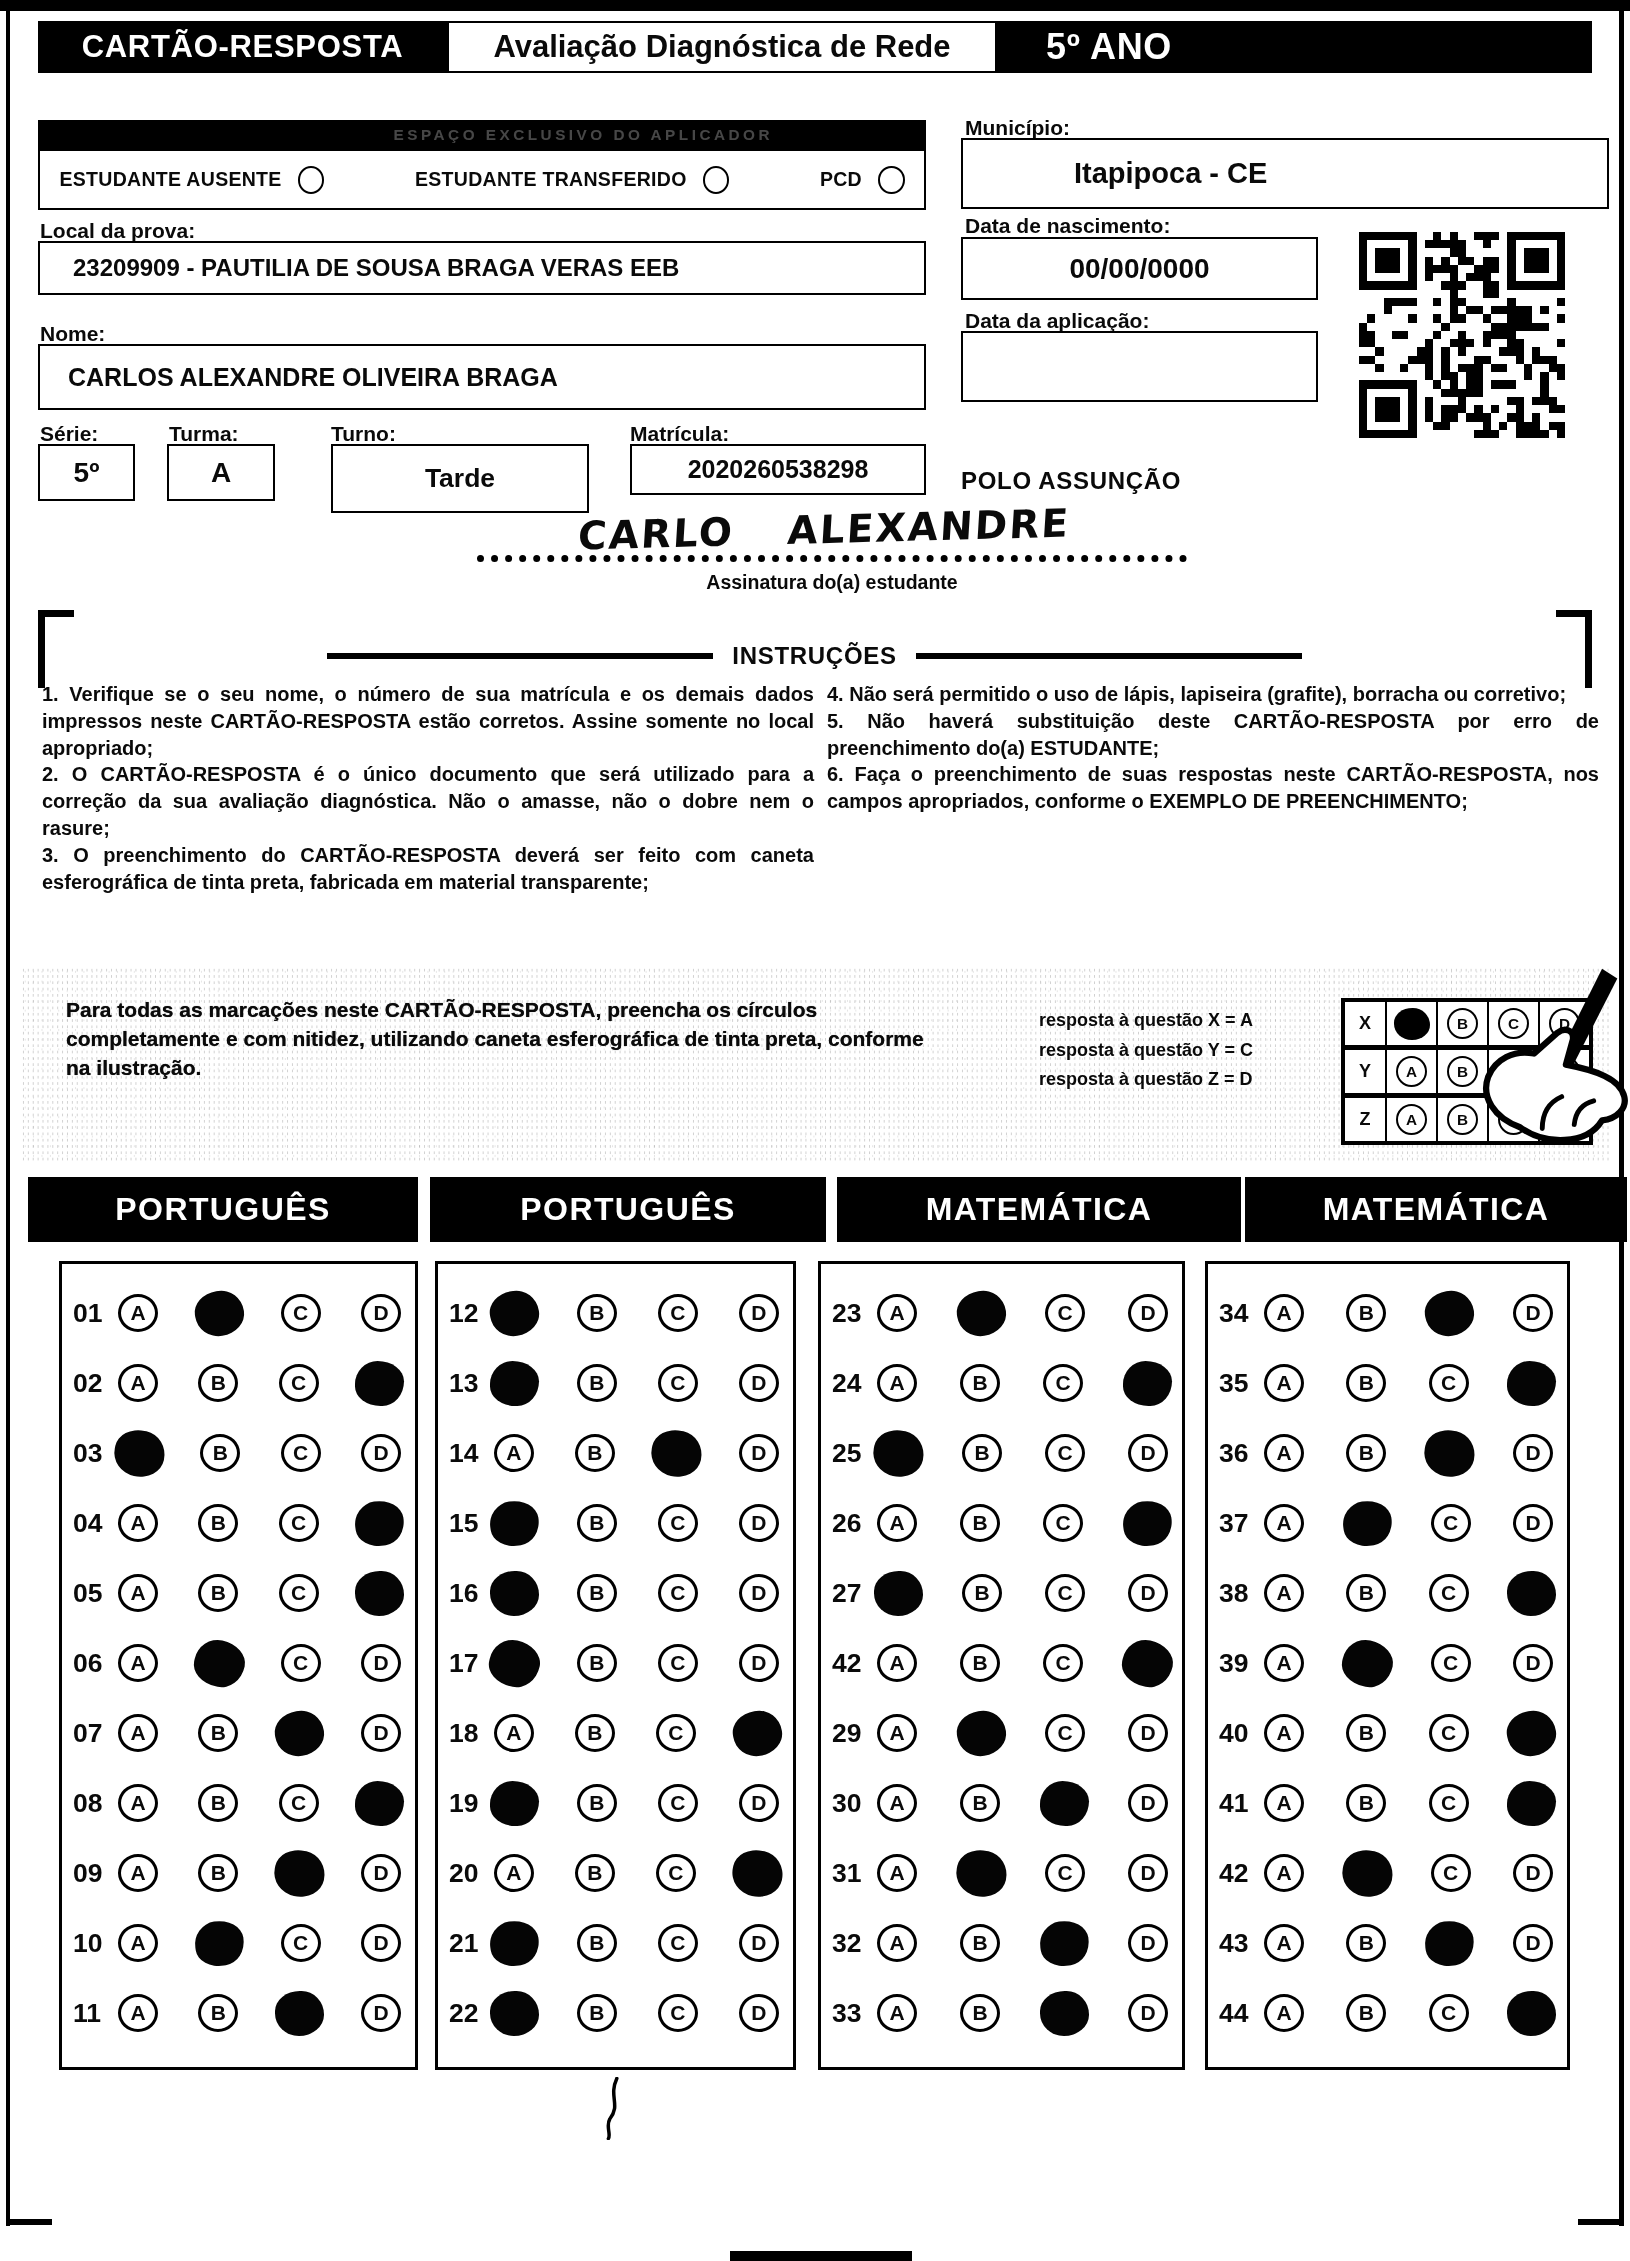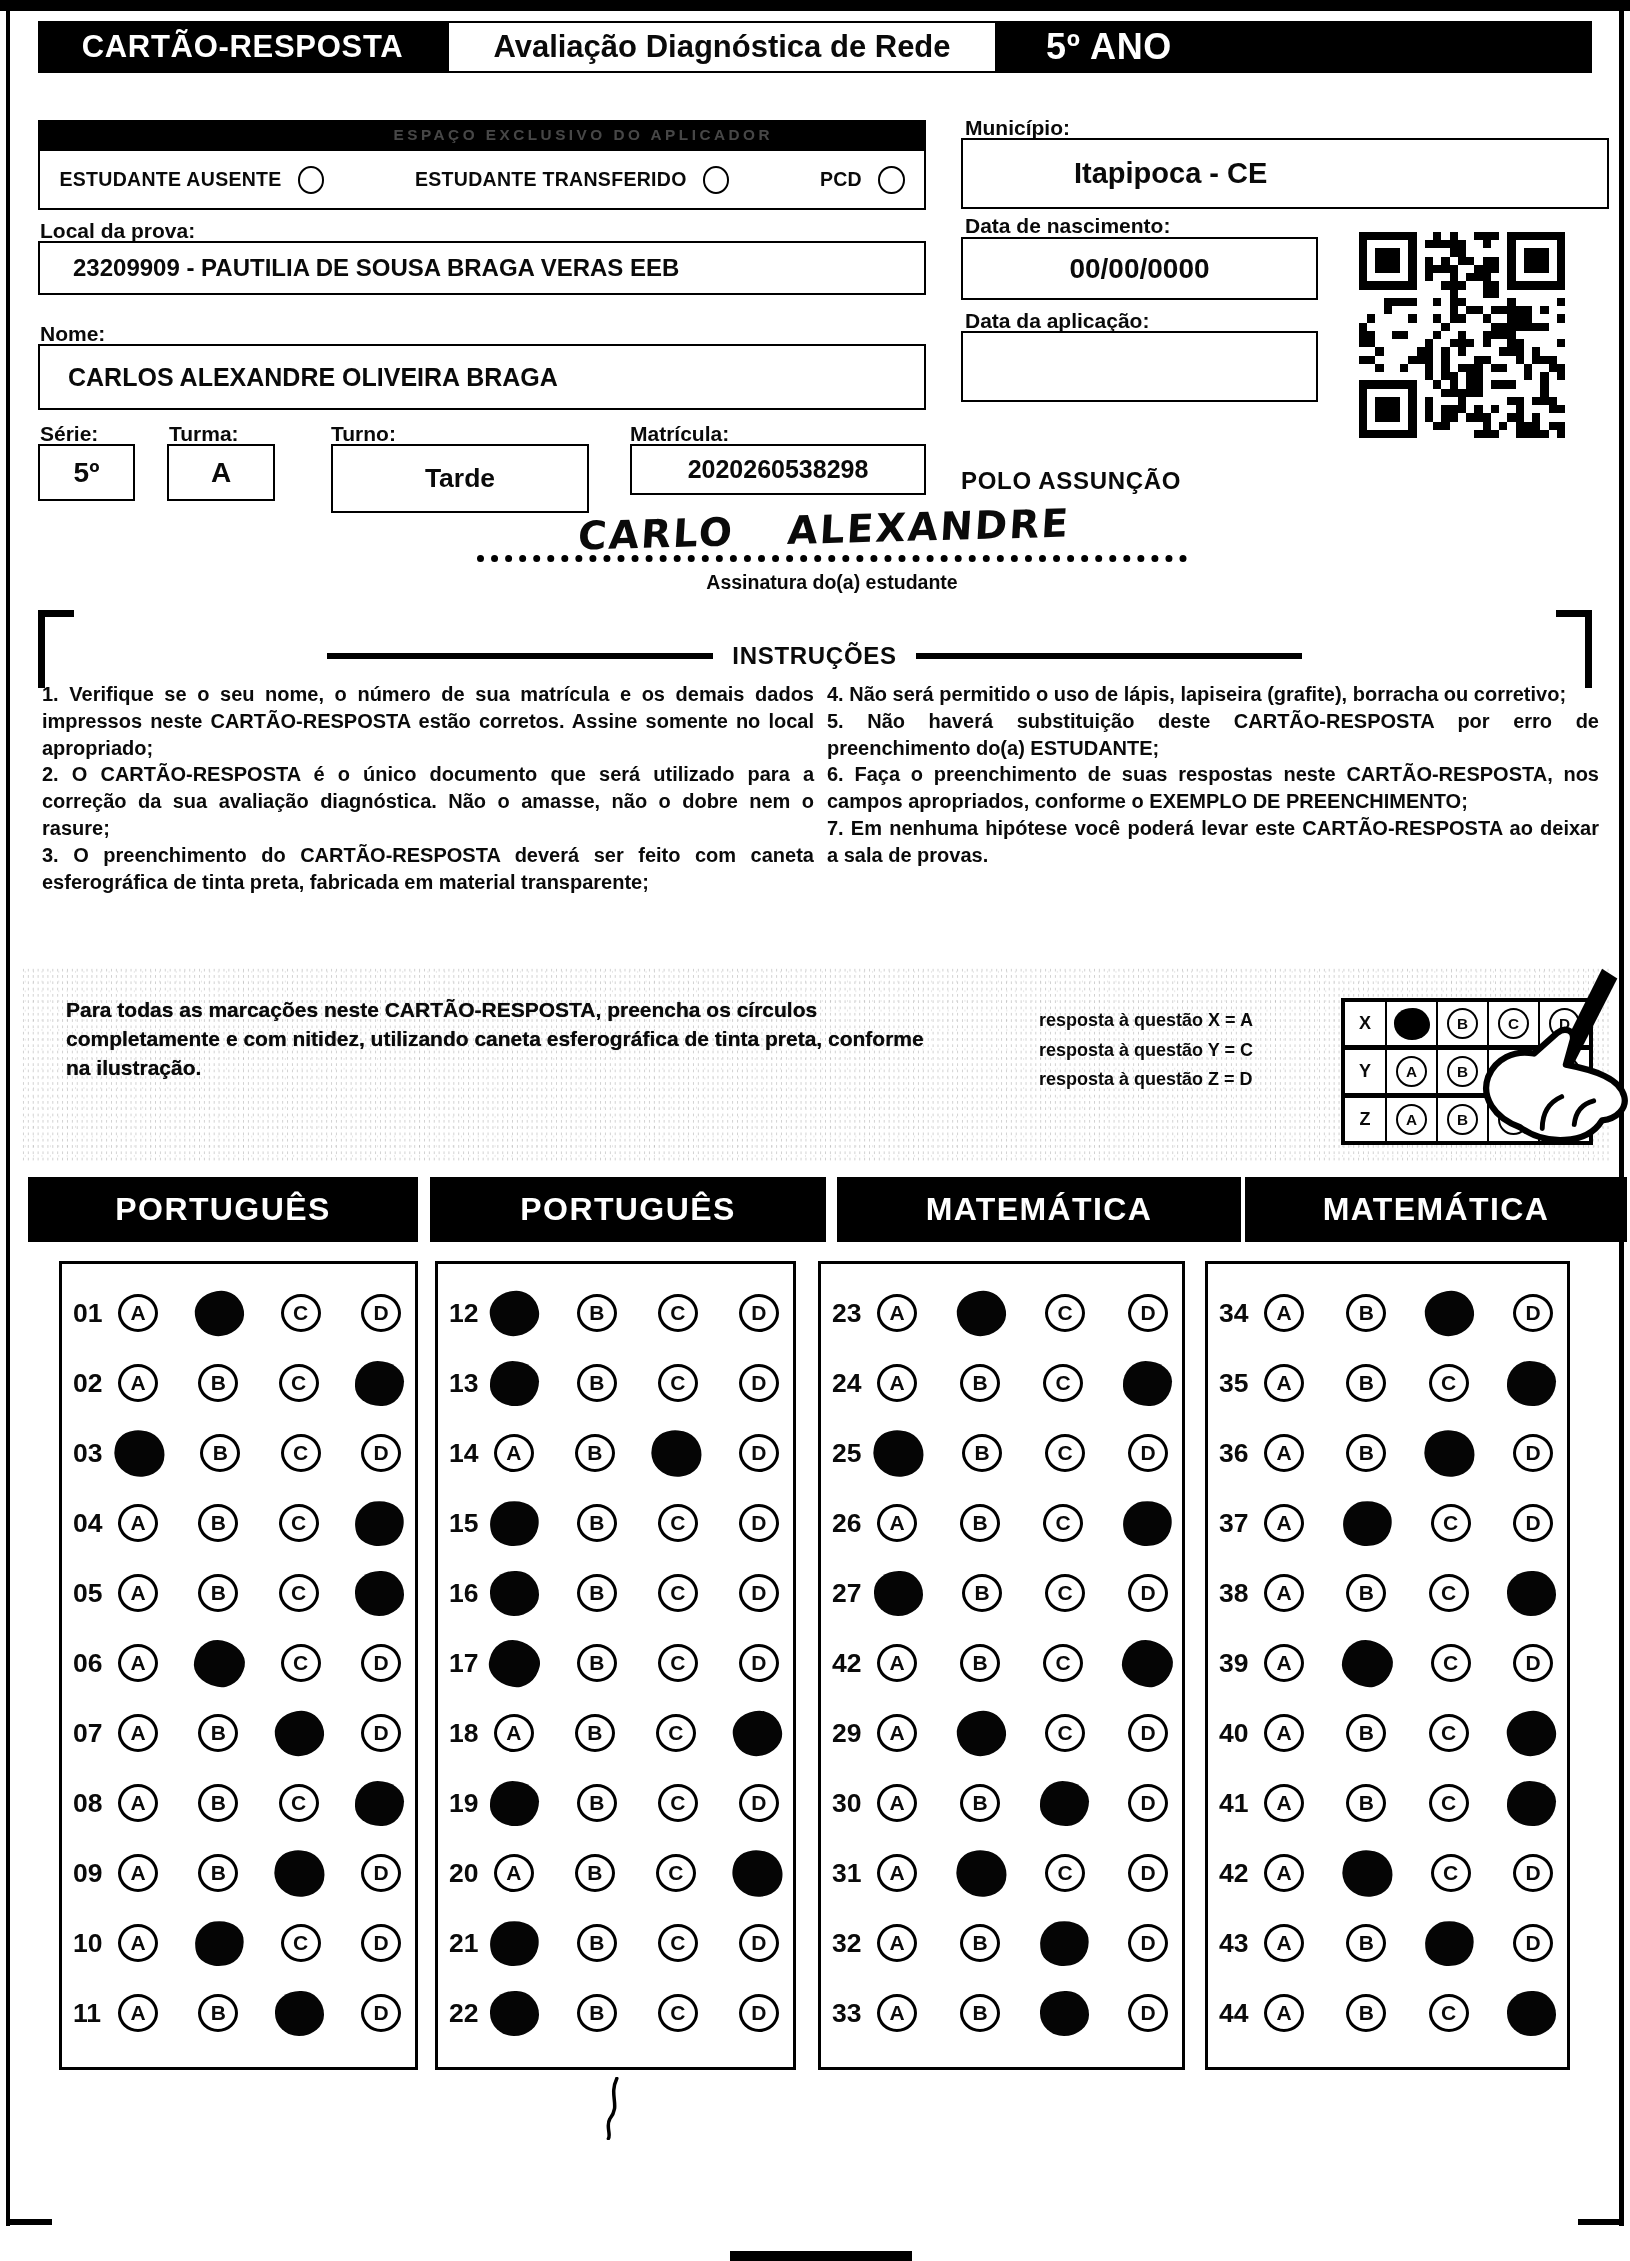--- a/index.html
+++ b/index.html
@@ -425,21 +425,20 @@
 </div>
 <div class="abs instr-col instr-left">
     <p>1. Verifique se o seu nome, o número de sua matrícula e os demais dados impressos neste CARTÃO-RESPOSTA estão corretos. Assine somente no local apropriado;</p>
     <p>2. O CARTÃO-RESPOSTA é o único documento que será utilizado para a correção da sua avaliação diagnóstica. Não o amasse, não o dobre nem o rasure;</p>
     <p>3. O preenchimento do CARTÃO-RESPOSTA deverá ser feito com caneta esferográfica de tinta preta, fabricada em material transparente;</p>
   </div>
 <div class="abs instr-col instr-right">
     <p>4. Não será permitido o uso de lápis, lapiseira (grafite), borracha ou corretivo;</p>
     <p>5. Não haverá substituição deste CARTÃO-RESPOSTA por erro de preenchimento do(a) ESTUDANTE;</p>
     <p>6. Faça o preenchimento de suas respostas neste CARTÃO-RESPOSTA, nos campos apropriados, conforme o EXEMPLO DE PREENCHIMENTO;</p>
-    <p>7. Em nenhuma hipótese você poderá levar este CARTÃO-RESPOSTA ao deixar a sala de provas.</p>
   </div>
 
 <div class="abs example-band">
   <div class="example-text">Para todas as marcações neste CARTÃO-RESPOSTA, preencha os círculos completamente e com nitidez, utilizando caneta esferográfica de tinta preta, conforme na ilustração.</div>
   <div class="example-legend">
       <p>resposta à questão X = A</p>
       <p>resposta à questão Y = C</p>
       <p>resposta à questão Z = D</p>
     </div>
   <div class="ex-grid" id="ex-grid">

